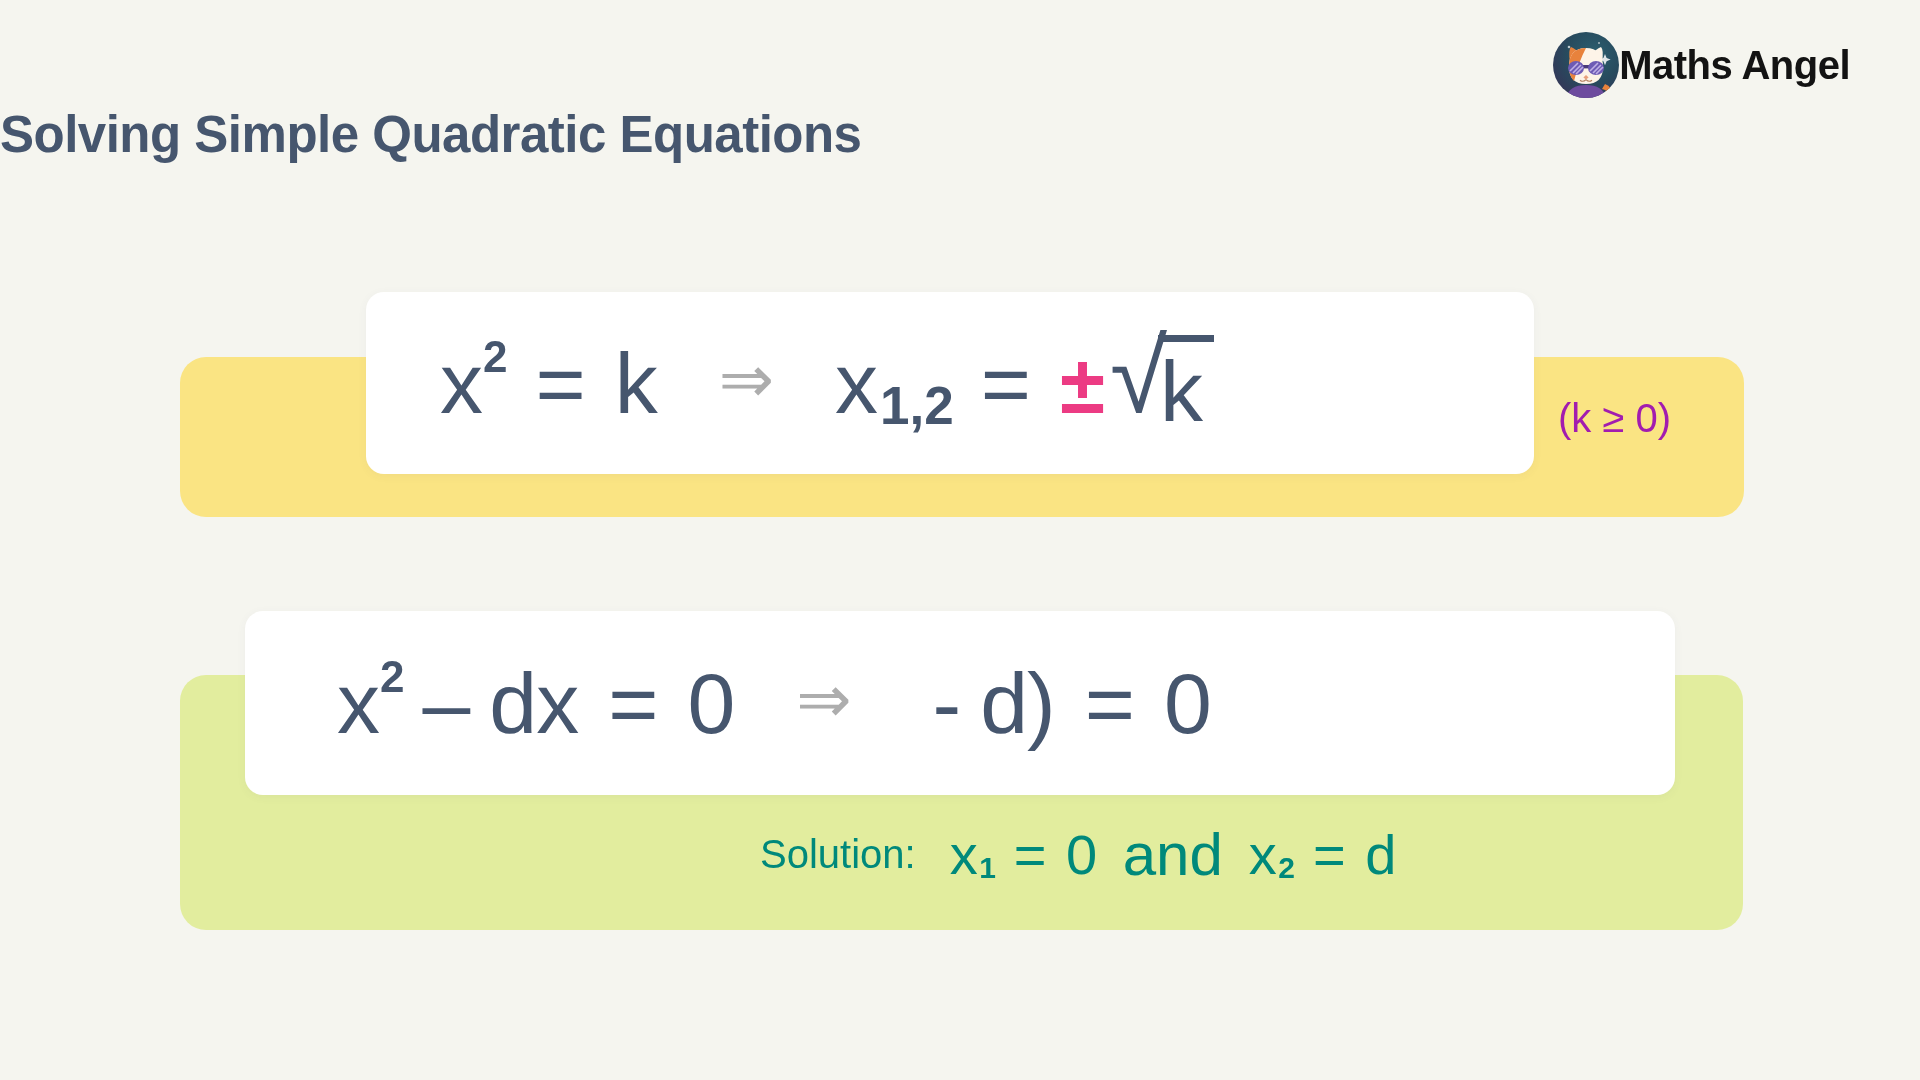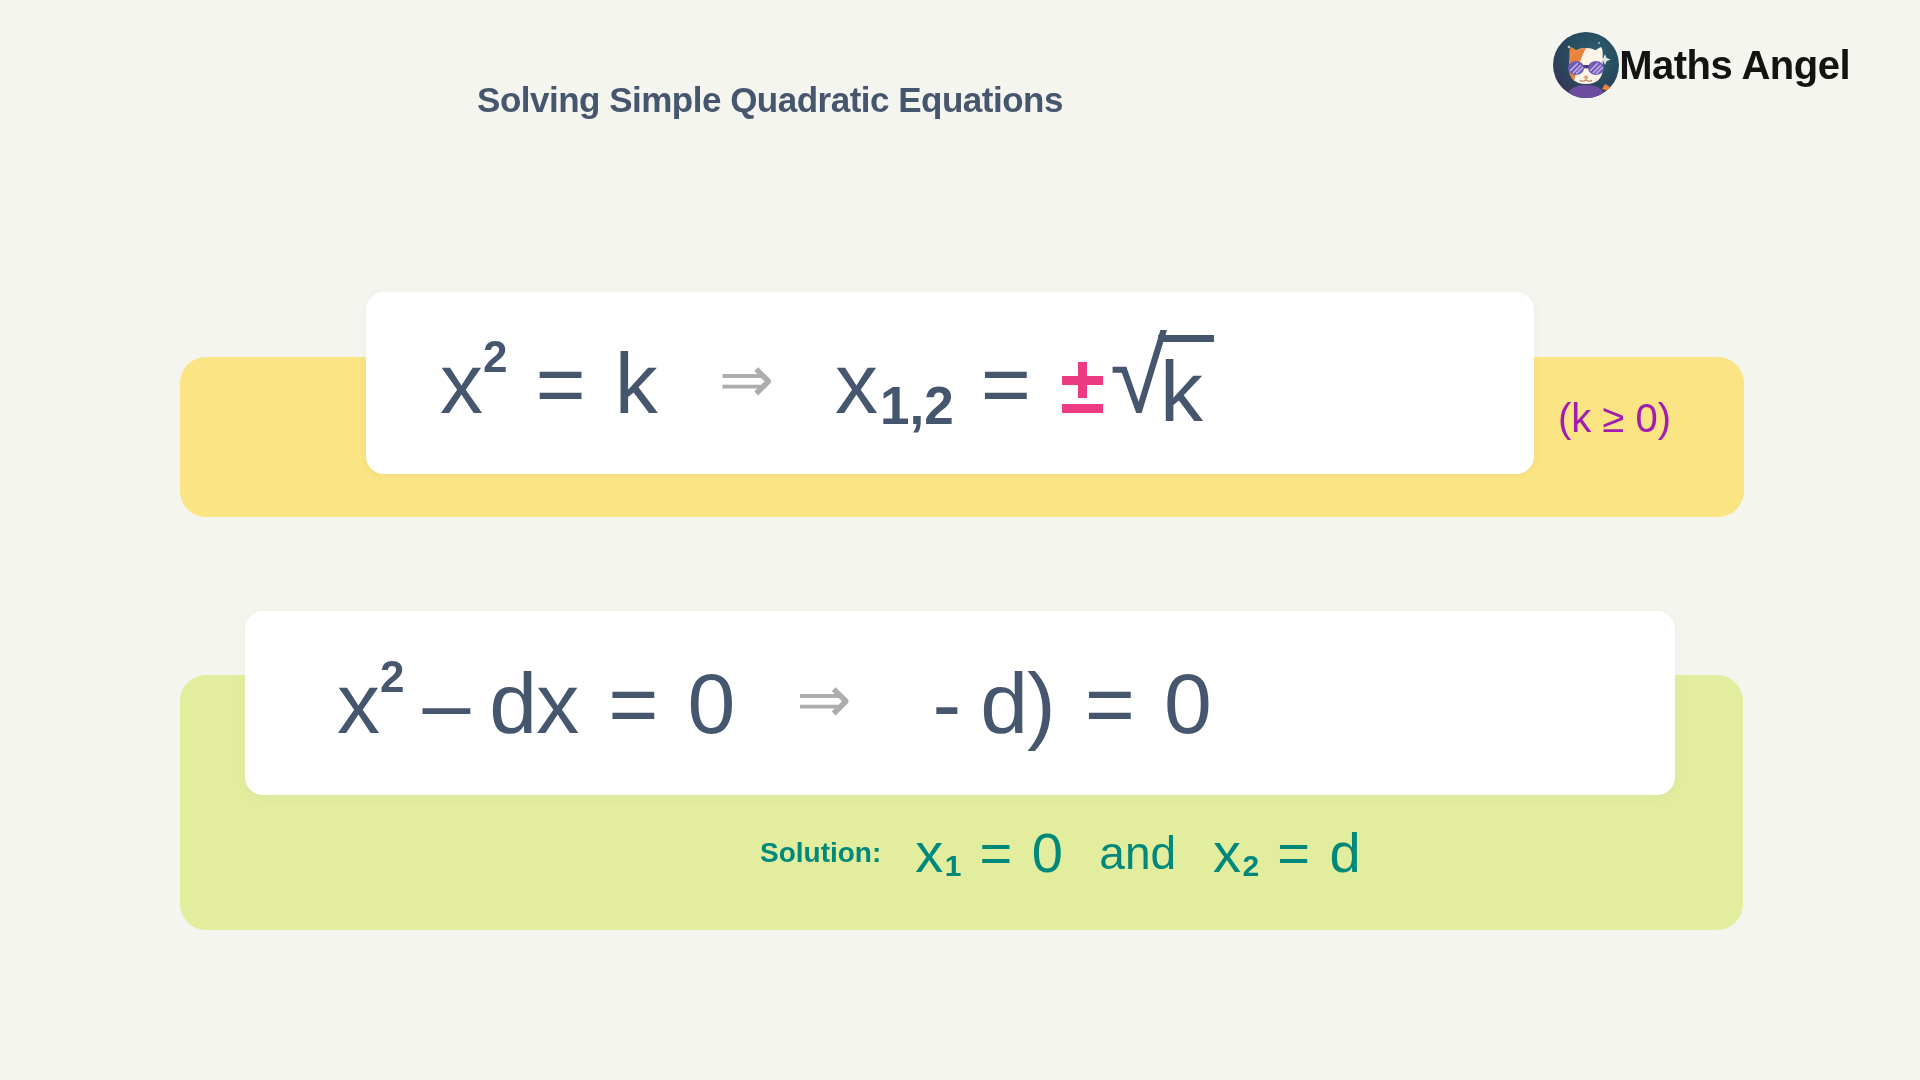--- a/index.html
+++ b/index.html
@@ -35,25 +35,25 @@
     font-size: 40px;
     font-weight: 700;
     color: #131313;
     letter-spacing: -0.5px;
     white-space: nowrap;
   }
 
   
   .page-title {
     position: absolute;
-    top: 80px;
+    top: 105px;
     left: 0;
     width: 1540px;
-    text-align: center;
-    font-size: 35px;
+    text-align: left;
+    font-size: 51px;
     font-weight: 700;
     color: #46566e;
     letter-spacing: -0.5px;
   }
 
   
   .band {
     position: absolute;
     border-radius: 26px;
   }
@@ -181,40 +181,40 @@
   .solution {
     position: absolute;
     left: 760px;
     top: 820px;
     display: flex;
     align-items: center;
     color: #00897b;
     white-space: nowrap;
   }
   .solution-label {
-    font-size: 28px;
-    font-weight: 700;
+    font-size: 40px;
+    font-weight: 400;
     margin-right: 34px;
   }
   .sol-eq {
     font-size: 56px;
     font-weight: 500;
     display: flex;
     align-items: center;
     letter-spacing: -0.5px;
   }
   .sol-eq .sub {
     font-size: 30px;
     top: 13px;
     left: 2px;
   }
   .sol-and {
-    font-size: 46px;
+    font-size: 60px;
     font-weight: 400;
-    margin: 0 37px;
+    margin: 0 26px;
   }
 </style>
 </head>
 <body>
 
 <div class="brand">
   <div class="brand-badge">
     <svg viewBox="0 0 66 66" width="66" height="66" aria-hidden="true">
 
       <path d="M52 22 l1.6 4 4 1.6 -4 1.6 -1.6 4 -1.6 -4 -4 -1.6 4 -1.6z" fill="#ffffff" opacity="0.85"></path>

